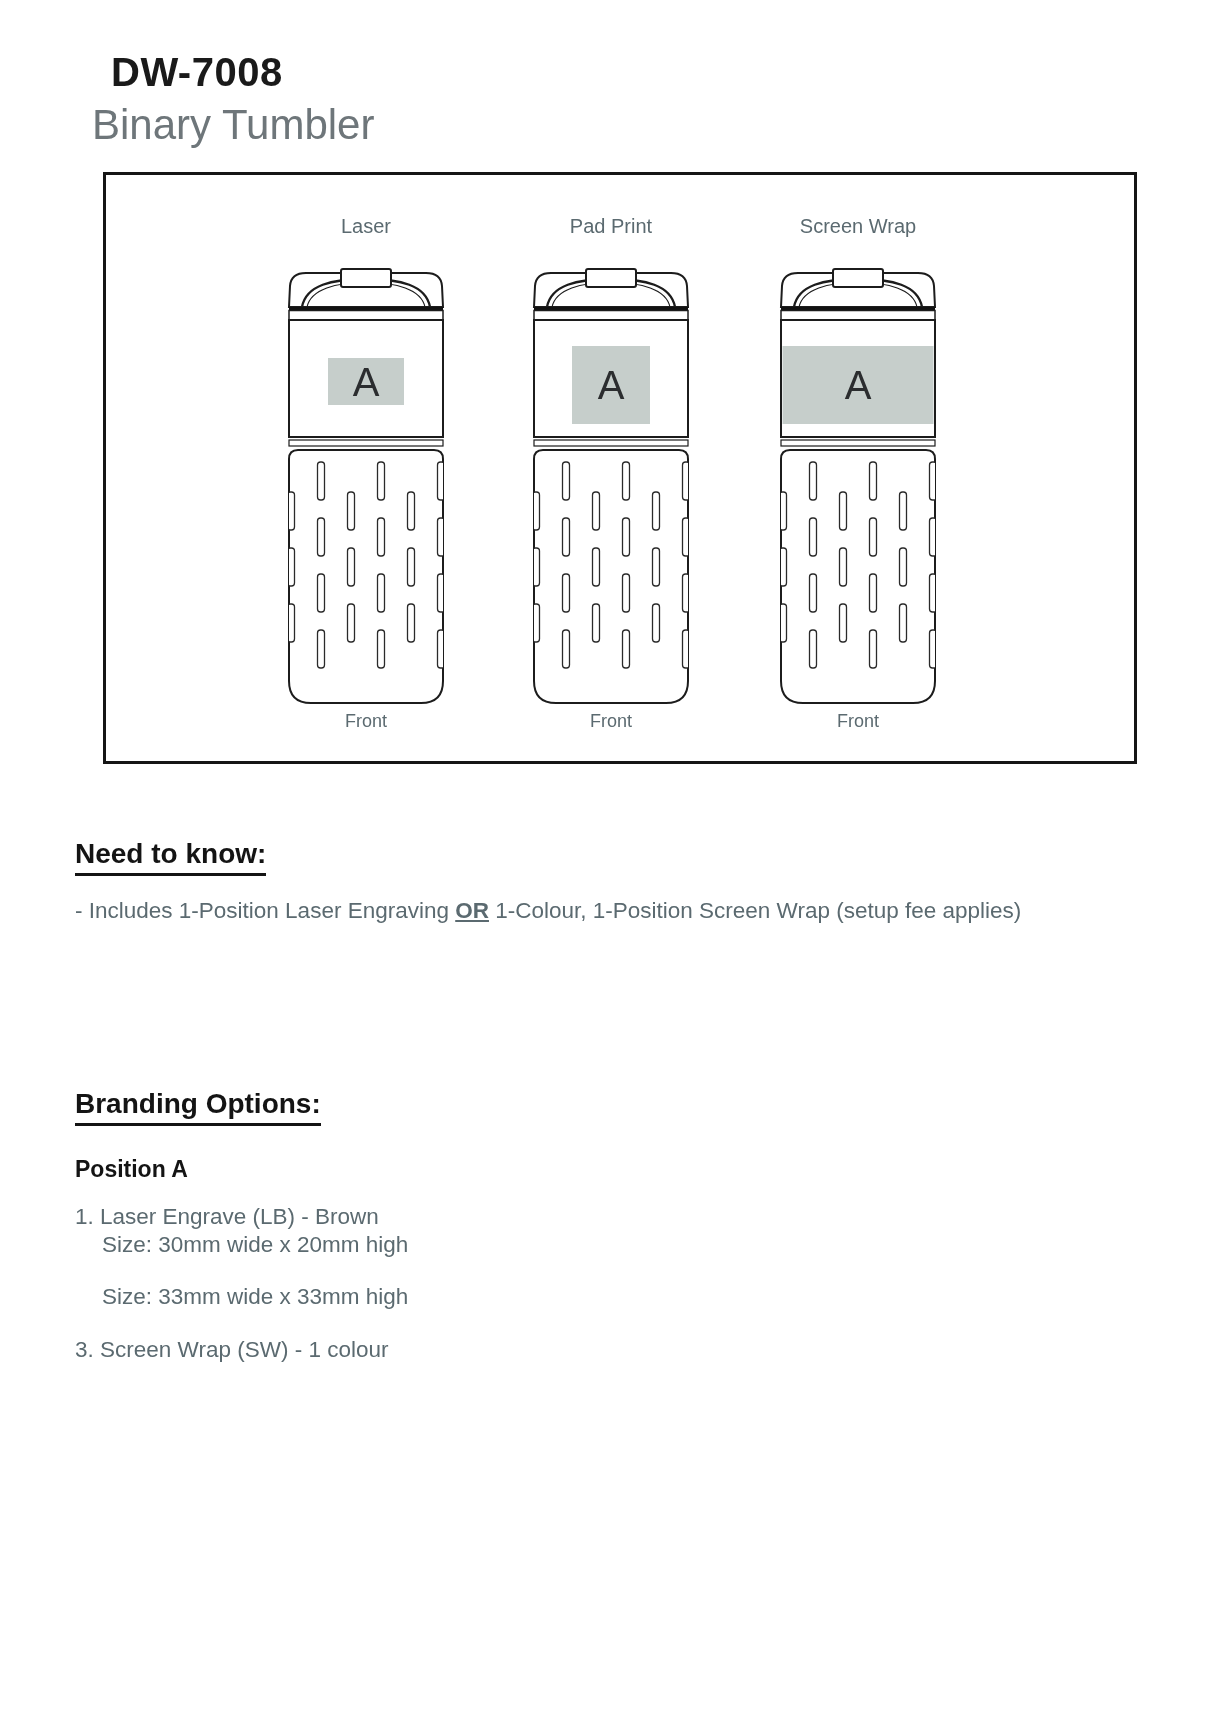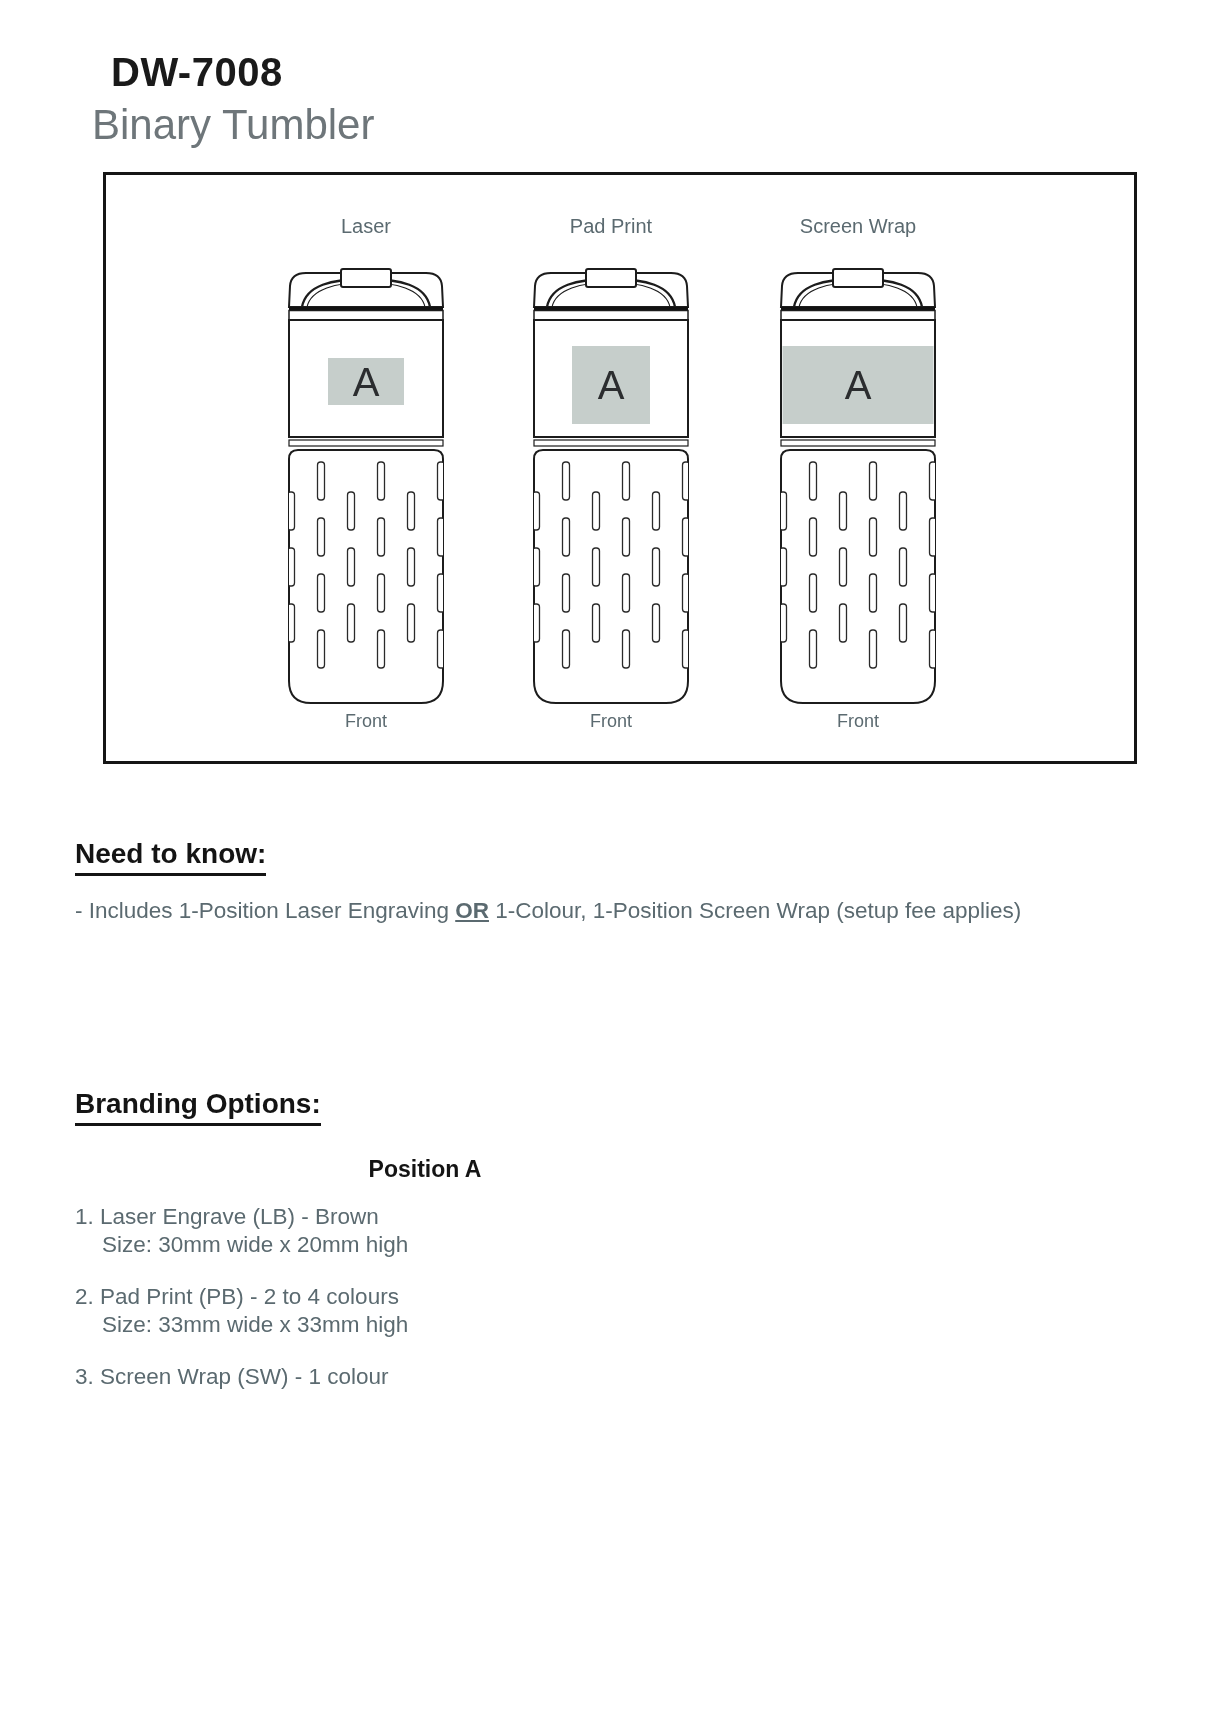--- a/index.html
+++ b/index.html
@@ -37,21 +37,21 @@
   .section-heading{
     display:inline-block;margin:0;
     font-size:28px;font-weight:bold;color:#141414;
     border-bottom:3px solid #141414;padding-bottom:3px;
   }
   .ntk-text{
     margin:20px 0 0 0;font-size:22.5px;color:#5b6a70;line-height:30px;
   }
   .or-word{font-weight:bold;text-decoration:underline;}
   .position-heading{
-    margin:30px 0 0 0;font-size:23px;font-weight:bold;color:#141414;text-align:center;
+    margin:30px 0 0 0;font-size:23px;font-weight:bold;color:#141414;
   }
   .branding-list{margin-top:8px;}
   .branding-item{
     margin-top:20px;margin-bottom:25px;
     font-size:22.5px;color:#5b6a70;line-height:27.5px;
   }
   .branding-item .line2{padding-left:27px;}
 </style>
 </head>
 <body>
@@ -204,20 +204,19 @@
 
 <div class="section section-branding">
   <h3 class="section-heading">Branding Options:</h3>
   <div class="position-heading">Position A</div>
   <div class="branding-list" id="brandingList">
       <div class="branding-item">
         <div class="line1">1. Laser Engrave (LB) - Brown</div>
         <div class="line2">Size: 30mm wide x 20mm high</div>
       </div>
       <div class="branding-item">
-        <div class="line1">2. Pad Print (PB) - 2 to 4 colours</div>
         <div class="line2">Size: 33mm wide x 33mm high</div>
       </div>
       <div class="branding-item">
         <div class="line1">3. Screen Wrap (SW) - 1 colour</div>
       </div>
     </div>
 </div>
 
 </body></html>

